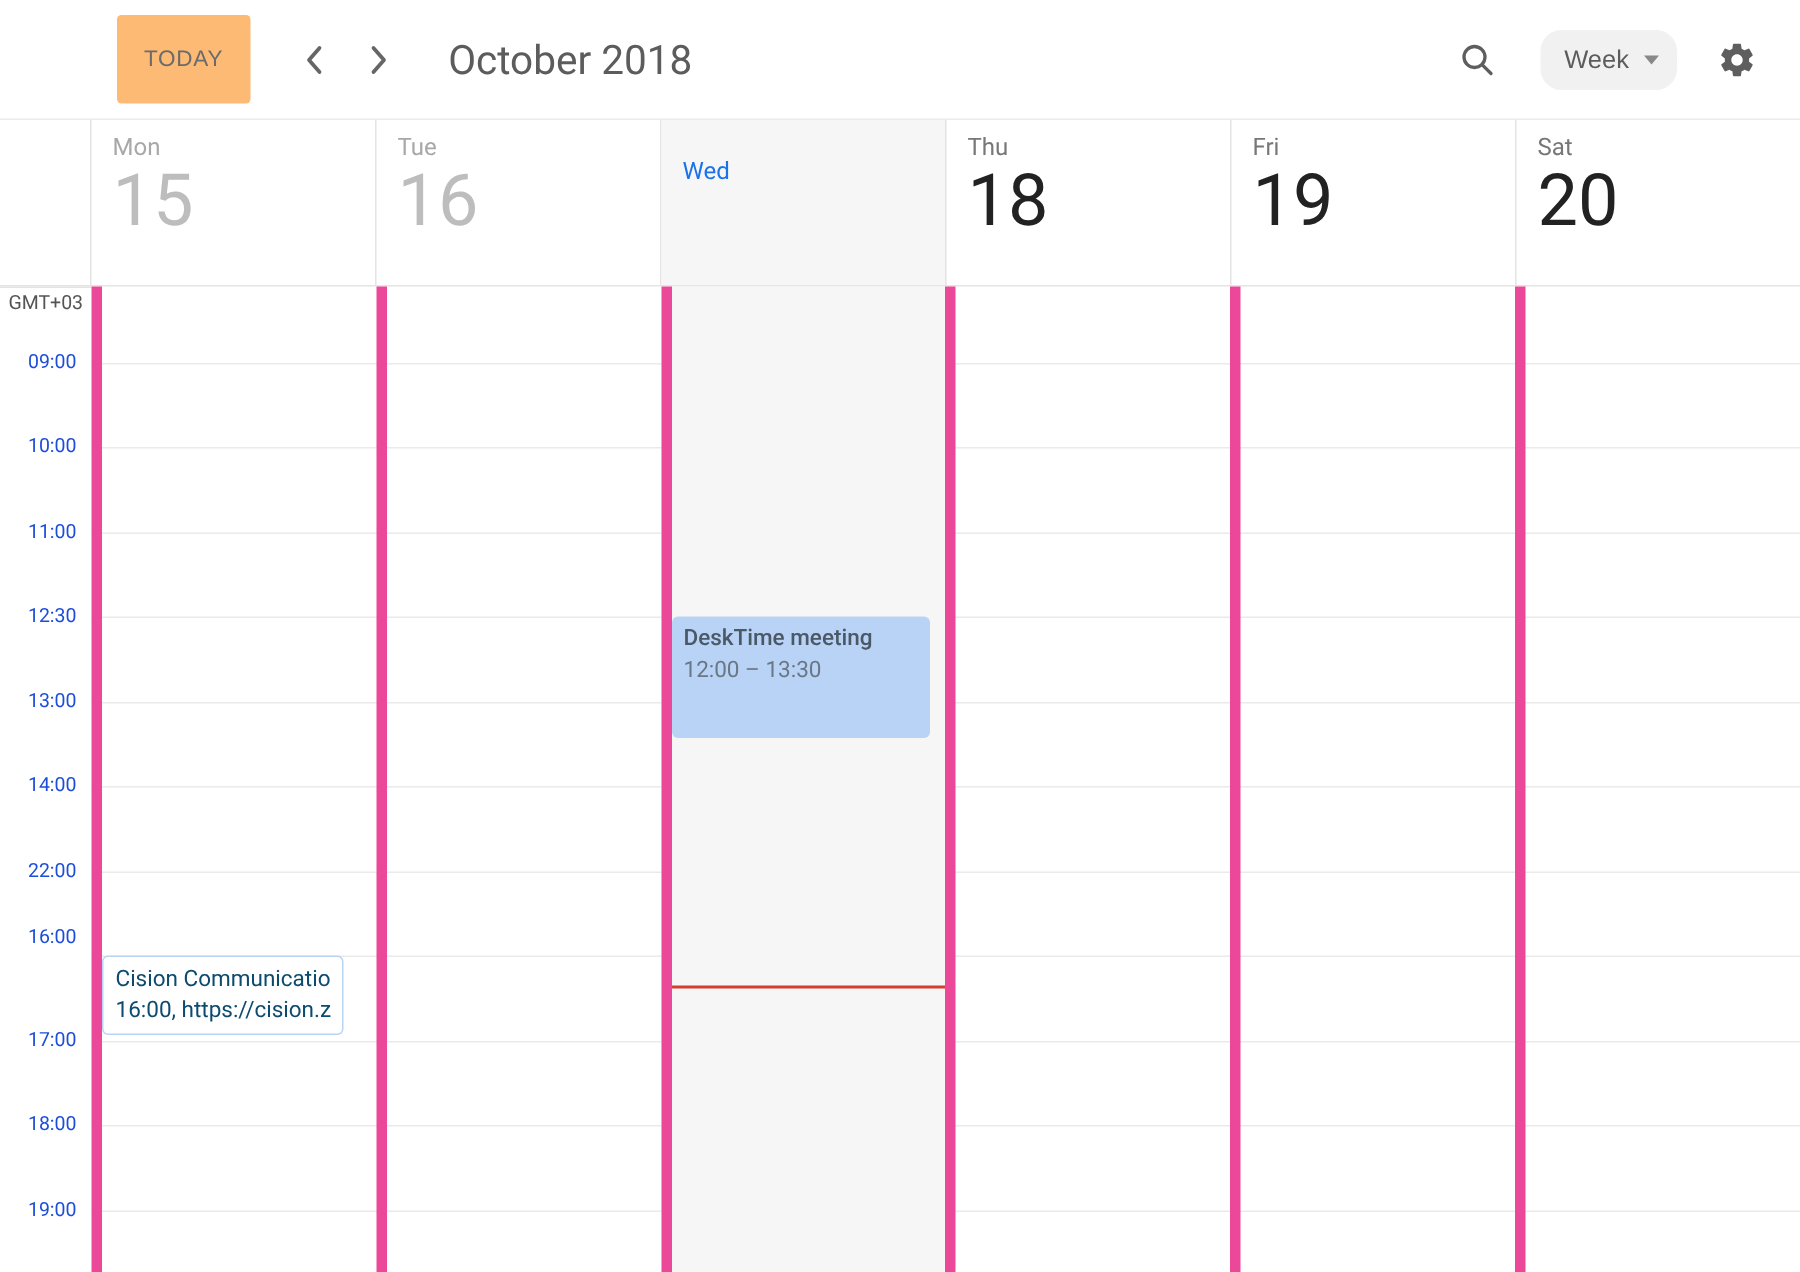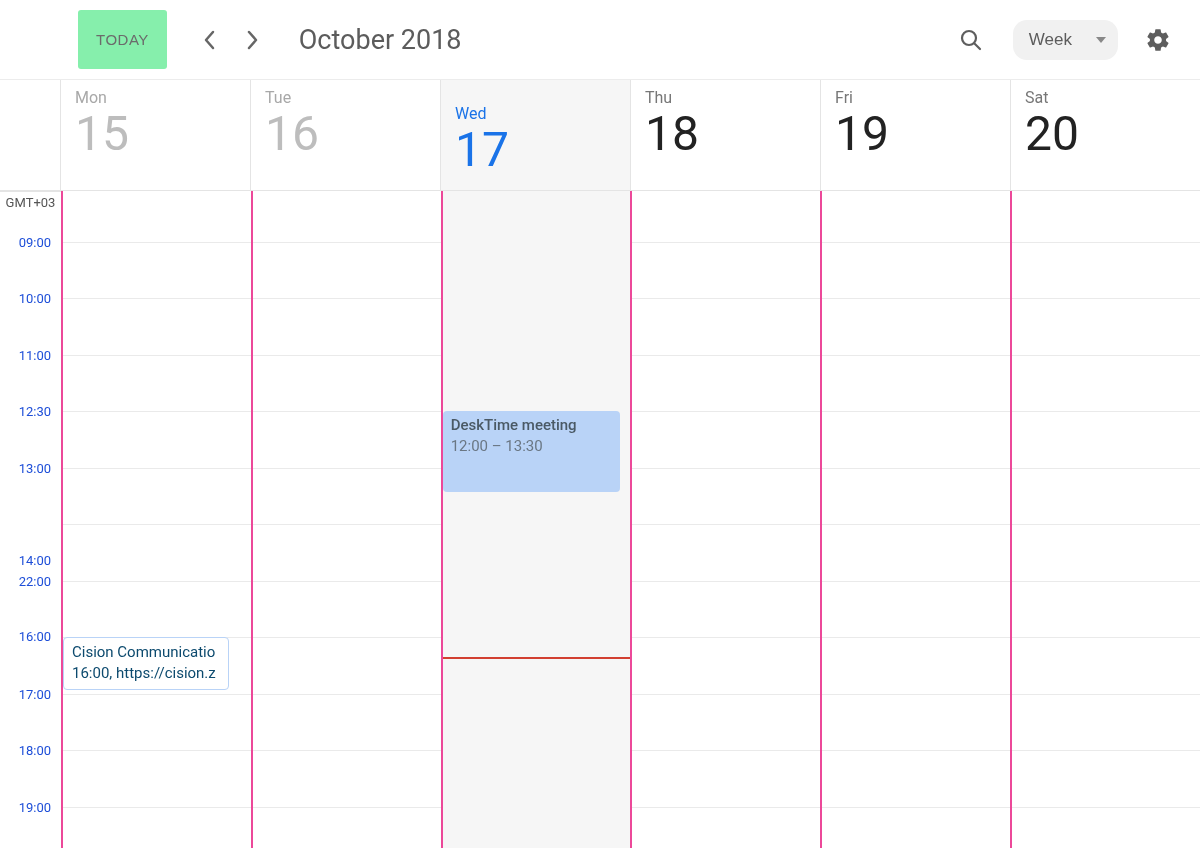--- a/index.html
+++ b/index.html
@@ -15,21 +15,21 @@
 
   
   .header {
     display: flex;
     align-items: center;
     height: 80px;
     padding: 0 22px 0 78px;
     border-bottom: 1px solid #ececec;
   }
   .today-btn {
-    background: #86efac;
+    background: #fdba74;
     border: none;
     border-radius: 3px;
     padding: 21px 18px;
     font-size: 15px;
     font-weight: 500;
     color: #6b6b6b;
     letter-spacing: 0.5px;
     cursor: pointer;
   }
   .nav-arrows {
@@ -61,21 +61,21 @@
   .view-select {
     background: #f1f1f1;
     border: none;
     border-radius: 14px;
     padding: 10px 12px 10px 16px;
     margin-left: 22px;
     font-size: 17px;
     color: #5c5c5c;
     display: flex;
     align-items: center;
-    gap: 24px;
+    gap: 10px;
     cursor: pointer;
   }
   .dropdown-caret {
     width:0; height:0;
     border-left:5px solid transparent;
     border-right:5px solid transparent;
     border-top:6px solid #888;
   }
   .settings-btn {
     width: 40px; height:40px;
@@ -148,21 +148,21 @@
     color: #1d4ed8;
     transform: translateY(-50%);
   }
   .grid-cols {
     flex: 1;
     display: flex;
     position: relative;
   }
   .gridcol {
     flex: 1;
-    border-left: 2px solid #ec4899;
+    border-left: 7px solid #ec4899;
     position: relative;
   }
   .gridcol.today { background: #f6f6f6; }
   .hour-lines {
     position: absolute;
     left: 61px; right:0; top:0; bottom:0;
     pointer-events:none;
   }
   .hour-line {
     position:absolute;
@@ -251,21 +251,20 @@
       <div class="daycol past">
         <div class="dow">Mon</div>
         <div class="daynum">15</div>
       </div>
       <div class="daycol past">
         <div class="dow">Tue</div>
         <div class="daynum">16</div>
       </div>
       <div class="daycol today">
         <div class="dow">Wed</div>
-        <div class="daynum">17</div>
       </div>
       <div class="daycol future">
         <div class="dow">Thu</div>
         <div class="daynum">18</div>
       </div>
       <div class="daycol future">
         <div class="dow">Fri</div>
         <div class="daynum">19</div>
       </div>
       <div class="daycol future">
@@ -278,23 +277,23 @@
 <div class="tz-label">GMT+03</div>
 <div class="tz-tick"></div>
 
 <div class="grid">
   <div class="time-gutter" id="time-gutter">
       <div class="hour-label" style="top: 50.85px;">09:00</div>
       <div class="hour-label" style="top: 107.35px;">10:00</div>
       <div class="hour-label" style="top: 163.85px;">11:00</div>
       <div class="hour-label" style="top: 220.35px;">12:30</div>
       <div class="hour-label" style="top: 276.85px;">13:00</div>
-      <div class="hour-label" style="top: 333.35px; margin-top: 36px;">14:00</div>
+      <div class="hour-label" style="top: 333.35px;">14:00</div>
       <div class="hour-label" style="top: 389.85px;">22:00</div>
-      <div class="hour-label" style="top: 445px;">16:00</div>
+      <div class="hour-label" style="top: 434px;">16:00</div>
       <div class="hour-label" style="top: 502.85px;">17:00</div>
       <div class="hour-label" style="top: 559.35px;">18:00</div>
       <div class="hour-label" style="top: 615.85px;">19:00</div>
     </div>
   <div class="hour-lines" id="hour-lines">
       <div class="hour-line" style="top: 50.85px;"></div>
       <div class="hour-line" style="top: 107.35px;"></div>
       <div class="hour-line" style="top: 163.85px;"></div>
       <div class="hour-line" style="top: 220.35px;"></div>
       <div class="hour-line" style="top: 276.85px;"></div>

